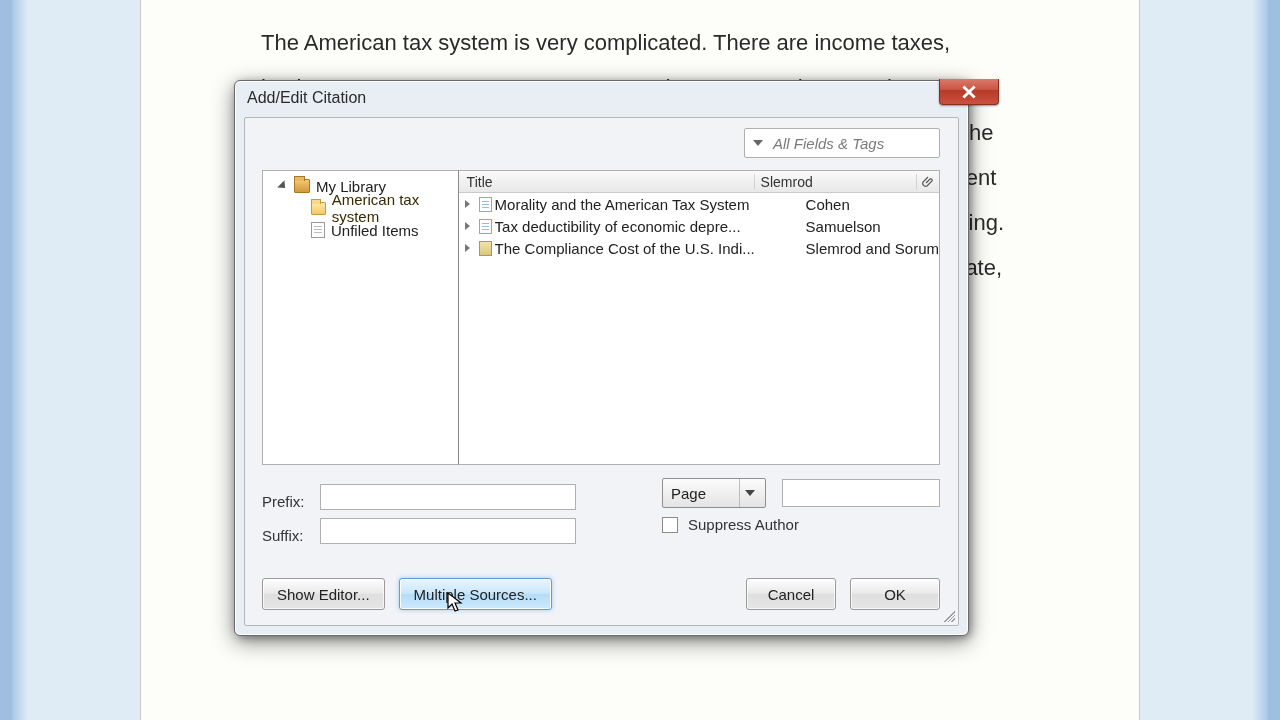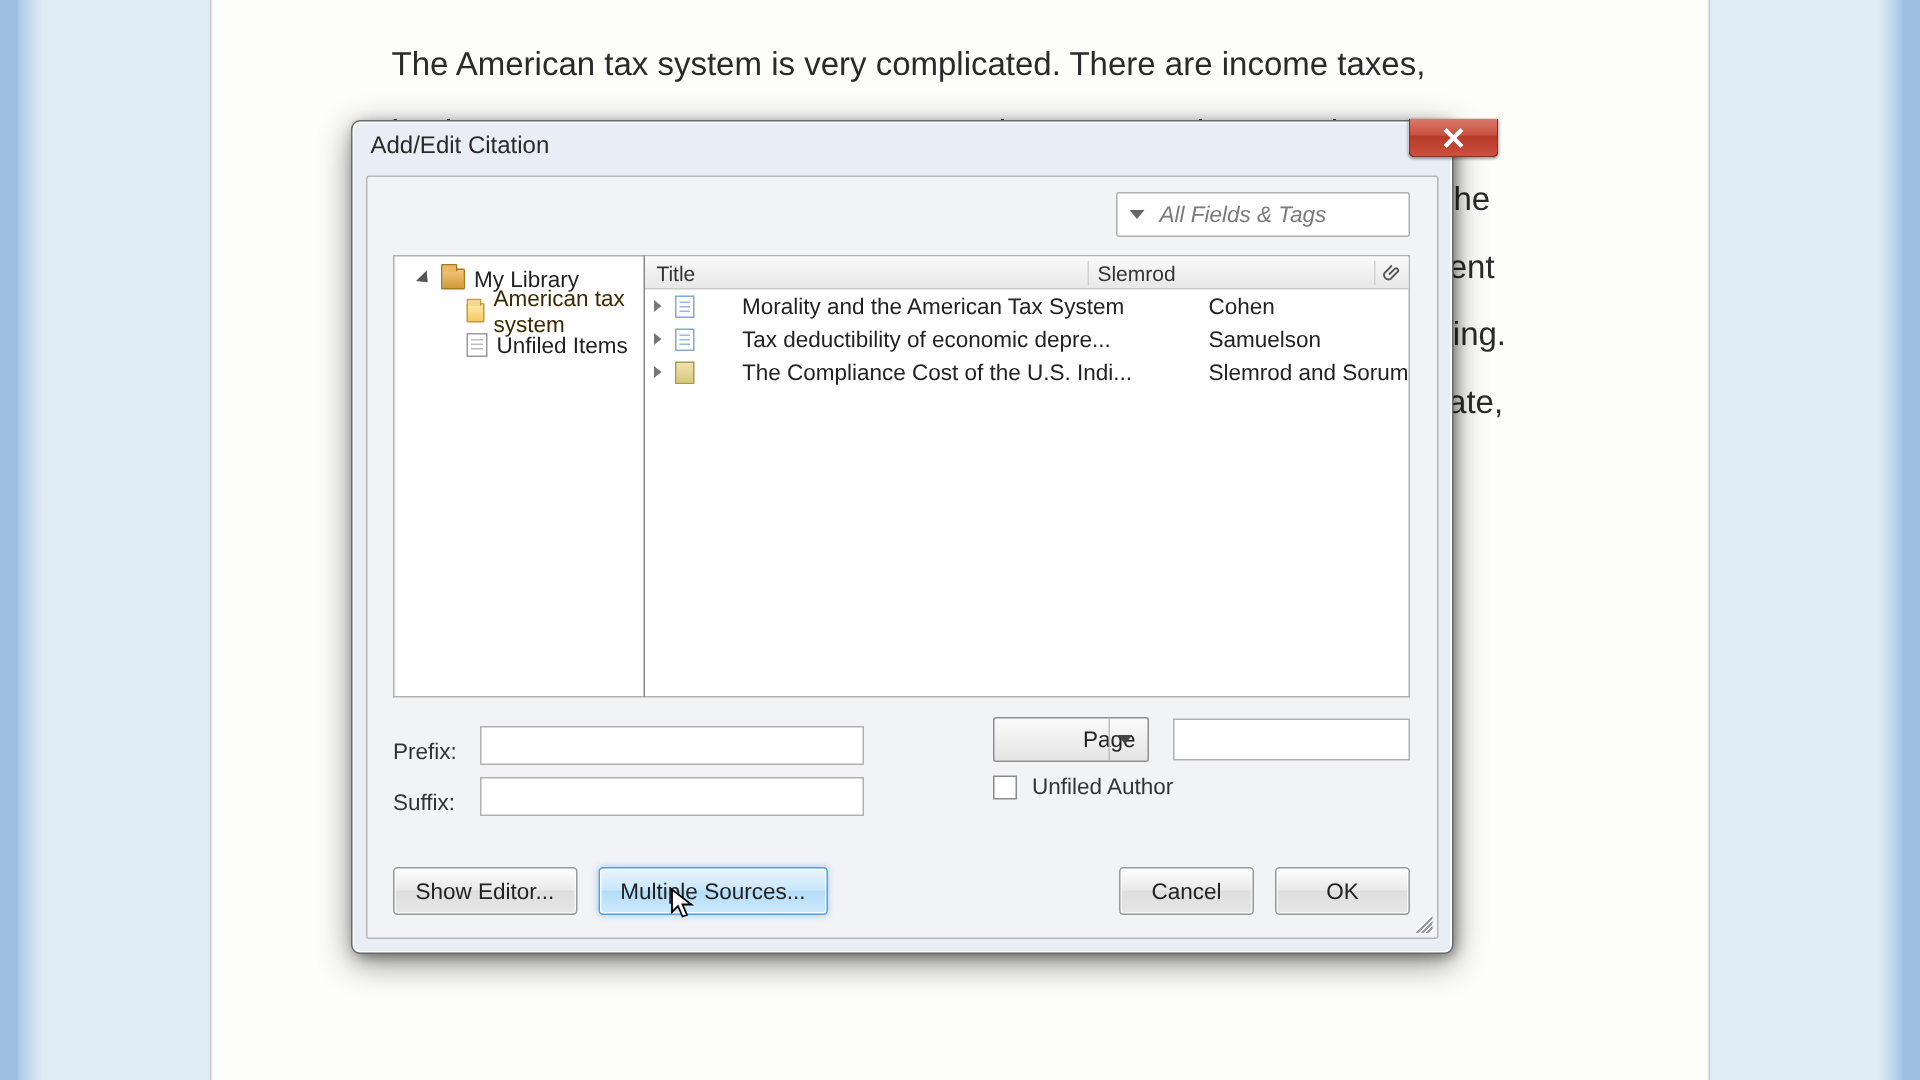--- a/index.html
+++ b/index.html
@@ -122,21 +122,21 @@
   .col-attach { width:22px; display:flex; align-items:center; justify-content:center;}
   .col-attach svg{width:12px;height:12px;}
   .rows { }
   .item-row { height:22px; display:flex; align-items:center; }
   .item-row .exp { width:18px; display:flex; justify-content:center; }
   .item-row .exp span{width:0;height:0;border-top:4px solid transparent;border-bottom:4px solid transparent;border-left:5px solid #777;}
   .item-row .rico { width:18px; display:flex; justify-content:center;}
   .ico-doc{width:13px;height:15px;background:#fff;border:1px solid #8aa6d4;position:relative;}
   .ico-doc:after{content:"";position:absolute;left:2px;top:3px;right:2px;height:1px;background:#9cb7df;box-shadow:0 3px 0 #9cb7df,0 6px 0 #9cb7df;}
   .ico-book{width:13px;height:15px;background:linear-gradient(#efe3b0,#d8c77a);border:1px solid #ab9a4a;}
-  .cell-title{width:311px; white-space:nowrap; overflow:hidden; text-overflow:ellipsis; padding-right:6px;margin-left:29px;}
+  .cell-title{width:311px; white-space:nowrap; overflow:hidden; text-overflow:ellipsis; padding-right:6px;}
   .cell-creator{flex:1; white-space:nowrap; overflow:hidden; text-overflow:ellipsis;}
 
   .form {
     position:absolute; left:17px; right:18px; top:358px;
     font-size:15px; color:#333;
   }
   .frow { display:flex; align-items:flex-end; height:34px; }
   .flabel { width:58px; }
   .tinput {
     width:256px; height:26px; background:#fff; border:1px solid #b0b0b0;
@@ -144,21 +144,20 @@
   .locator {
     position:absolute; left:400px; top:2px; display:flex; gap:16px; align-items:center;
   }
   .dropdown {
     width:104px; height:30px;
     background:linear-gradient(#fbfbfb,#e4e4e4);
     border:1px solid #8f8f8f; border-radius:2px;
     display:flex; align-items:center; padding:0 8px;
     font-size:15px; color:#222;
     position:relative;
-    justify-content:flex-end;
   }
   .dropdown .arr{position:absolute;right:6px;top:0;bottom:0;width:20px;border-left:1px solid #bdbdbd;display:flex;align-items:center;justify-content:center;}
   .dropdown .arr span{width:0;height:0;border-left:5px solid transparent;border-right:5px solid transparent;border-top:6px solid #444;}
   .locinput{ width:158px; height:28px; background:#fff; border:1px solid #b0b0b0;}
   .suppress { position:absolute; left:400px; top:40px; display:flex; align-items:center; gap:10px;}
   .chk{width:16px;height:16px;background:#fff;border:1px solid #8a8a8a;}
 
   .btnrow {
     position:absolute; left:17px; right:18px; bottom:14px; height:34px;
     display:flex; align-items:center;
@@ -296,21 +295,21 @@
         <div class="dropdown">
           <span>Page</span>
           <div class="arr">
               <span></span>
             </div>
         </div>
         <div class="locinput"></div>
       </div>
       <div class="suppress">
         <div class="chk"></div>
-        <span>Unfiled Author</span>
+        <span>Suppress Author</span>
       </div>
     </div>
 
     <div class="btnrow">
       <div class="btn">Show Editor...</div>
       <div class="btn hover">Multiple Sources...</div>
       <div class="spacer"></div>
       <div class="btn">Cancel</div>
       <div class="btn">OK</div>
     </div>

